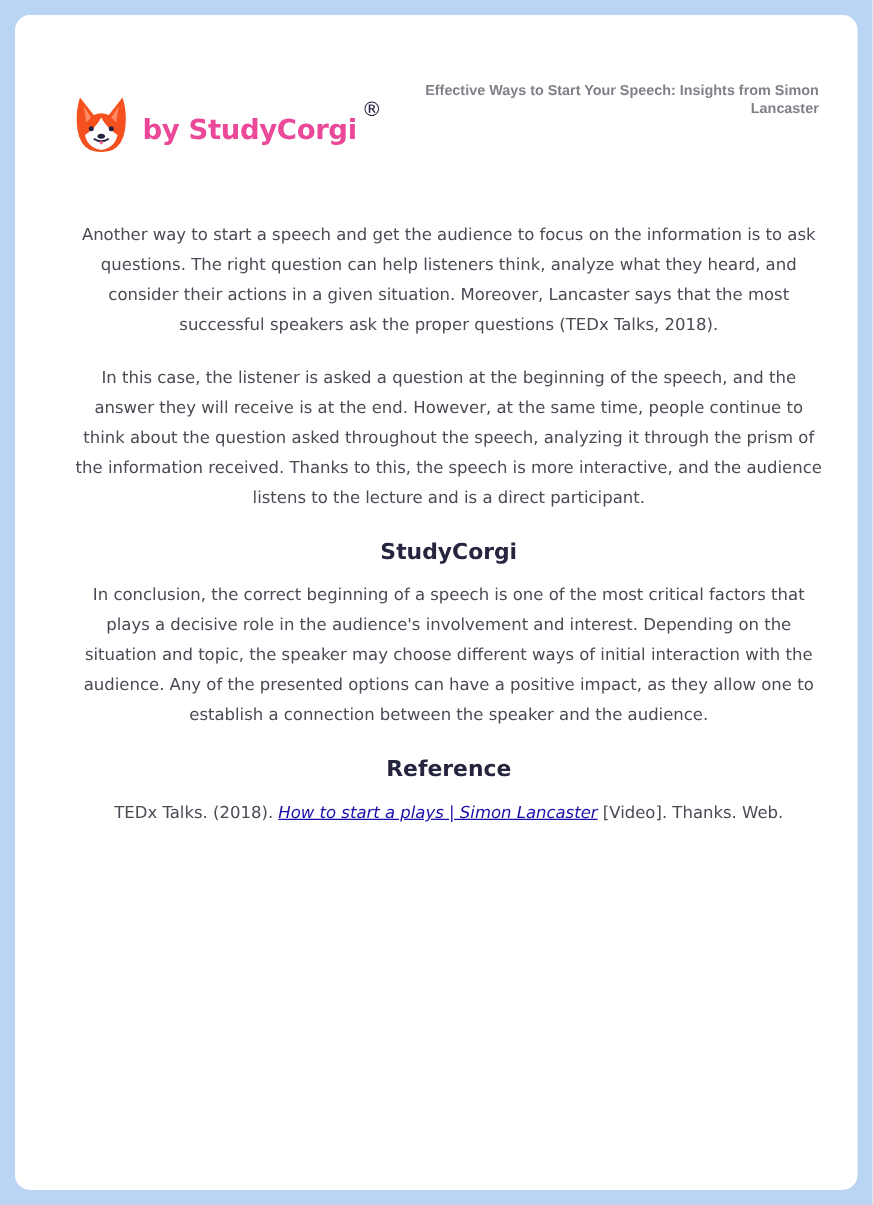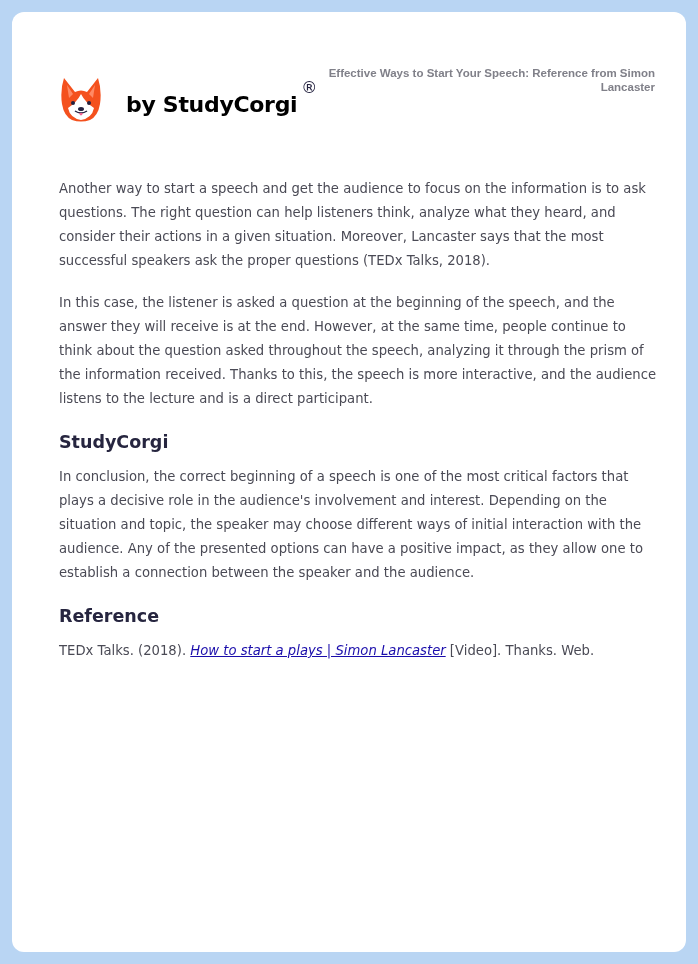--- a/index.html
+++ b/index.html
@@ -36,25 +36,25 @@
       top: 64px;
       display: flex;
       align-items: center;
     }
     .logo-icon {
       width: 42px;
       height: 46px;
       display: block;
     }
     .logo-text {
-      margin-left: 24px;
+      margin-left: 12px;
       font-family: "DejaVu Sans", sans-serif;
       font-weight: bold;
       font-size: 22px;
-      color: #000000;
+      color: #ec4899;
       letter-spacing: -0.3px;
       margin-top: 10px;
     }
     .logo-reg {
       font-family: "DejaVu Sans", sans-serif;
       font-weight: normal;
       font-size: 16px;
       color: #23213f;
       position: relative;
       top: -12px;
@@ -79,20 +79,21 @@
       font-size: 10px;
       color: #8a8a93;
       line-height: 13px;
       margin-top: 4px;
     }
     .content {
       position: absolute;
       left: 47px;
       top: 165px;
       width: 600px;
+      text-align: center;
     }
     p {
       margin: 0 0 18px 0;
       font-family: "DejaVu Sans", sans-serif;
       font-size: 13.2px;
       line-height: 24px;
       color: #4a4a55;
     }
     h2 {
       margin: 0 0 10px 0;
@@ -130,21 +131,21 @@
 
         <path d="M15 35 Q21 39 27 35" stroke="#23213f" stroke-width="1.5" fill="none"></path>
 
         <path d="M19 37 Q21 42 23 37 Z" fill="#f06292"></path>
       </svg>
       <span class="logo-text">by StudyCorgi</span>
       <span class="logo-reg">®</span>
     </div>
 
     <div class="meta">
-      <div class="meta-title">Effective Ways to Start Your Speech: Reference from Simon Lancaster</div>
+      <div class="meta-title">Effective Ways to Start Your Speech: Insights from Simon Lancaster</div>
     </div>
   </div>
 
   <div class="content">
     <p>Another way to start a speech and get the audience to focus on the information is to ask questions. The right question can help listeners think, analyze what they heard, and consider their actions in a given situation. Moreover, Lancaster says that the most successful speakers ask the proper questions (TEDx Talks, 2018).</p>
     <p>In this case, the listener is asked a question at the beginning of the speech, and the answer they will receive is at the end. However, at the same time, people continue to think about the question asked throughout the speech, analyzing it through the prism of the information received. Thanks to this, the speech is more interactive, and the audience listens to the lecture and is a direct participant.</p>
 
     <h2>StudyCorgi</h2>
     <p>In conclusion, the correct beginning of a speech is one of the most critical factors that plays a decisive role in the audience's involvement and interest. Depending on the situation and topic, the speaker may choose different ways of initial interaction with the audience. Any of the presented options can have a positive impact, as they allow one to establish a connection between the speaker and the audience.</p>
 

